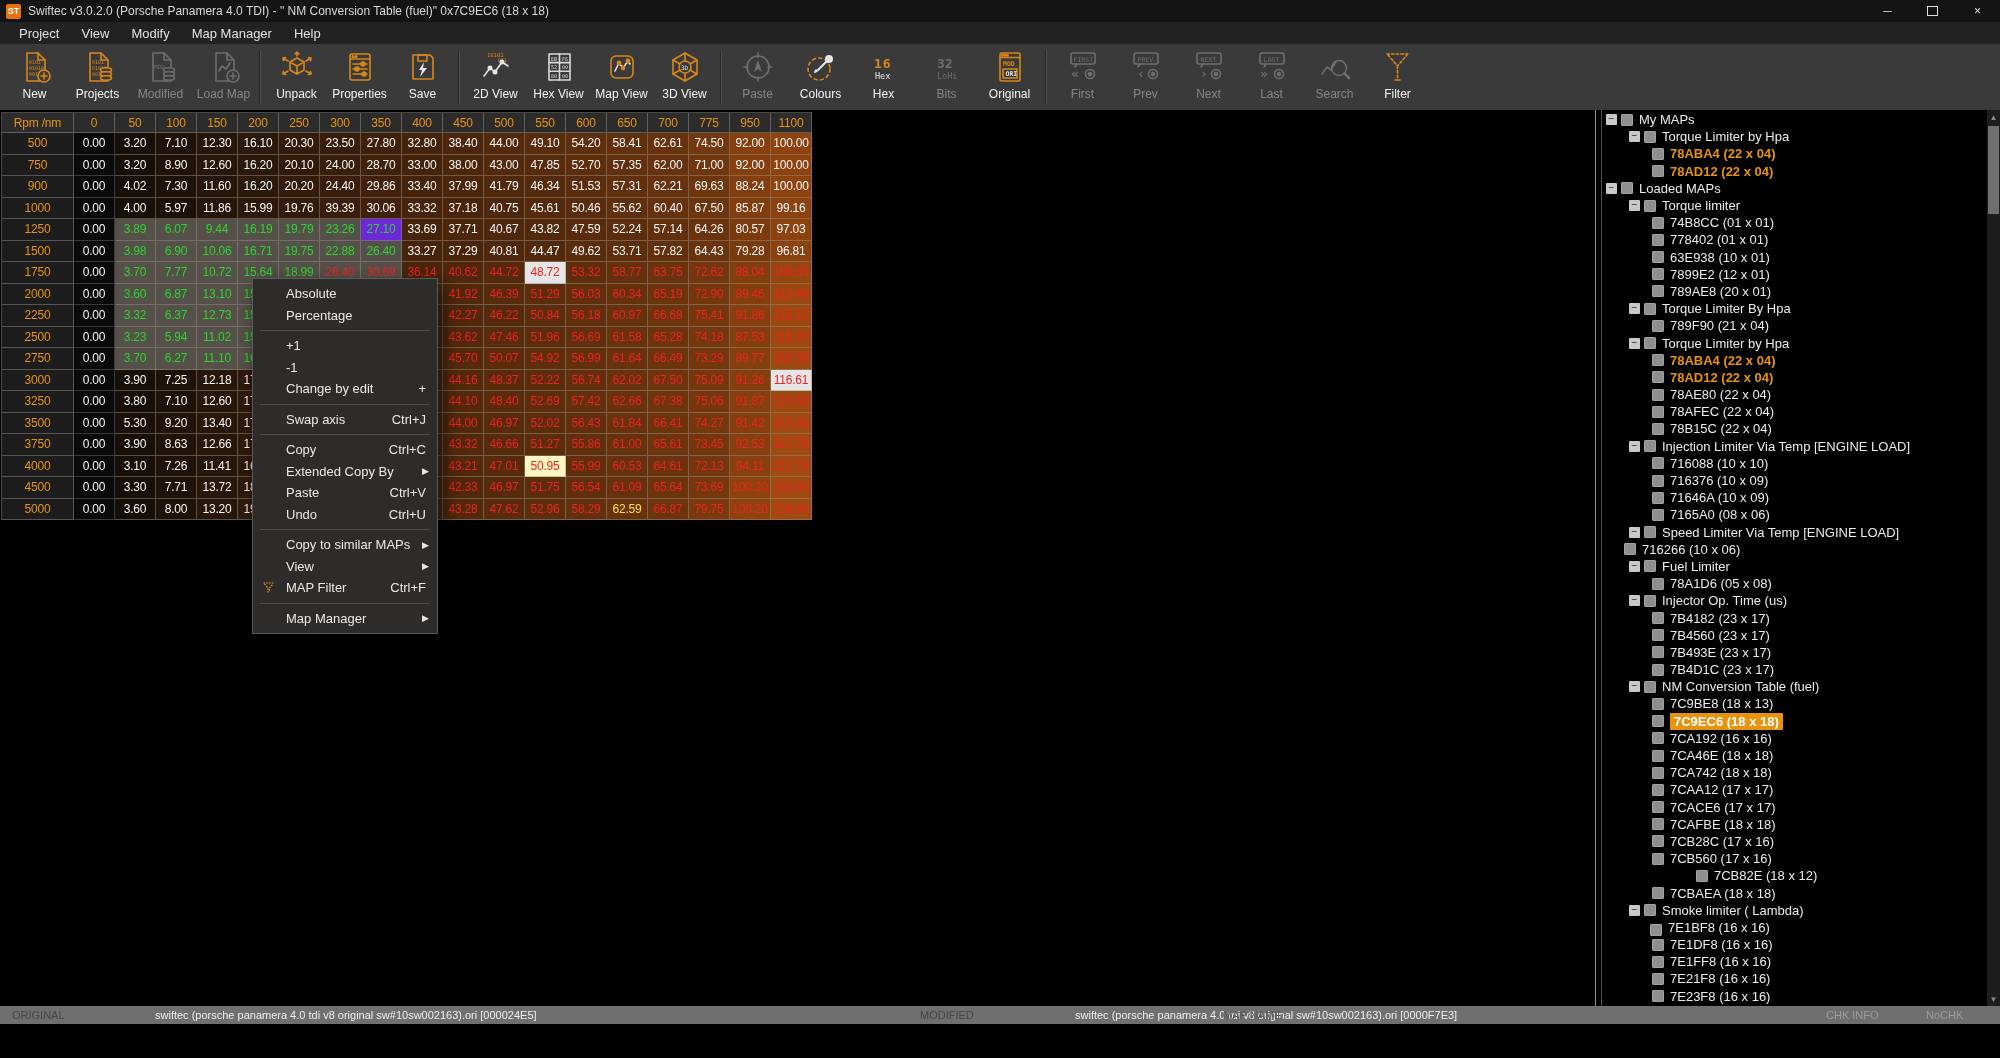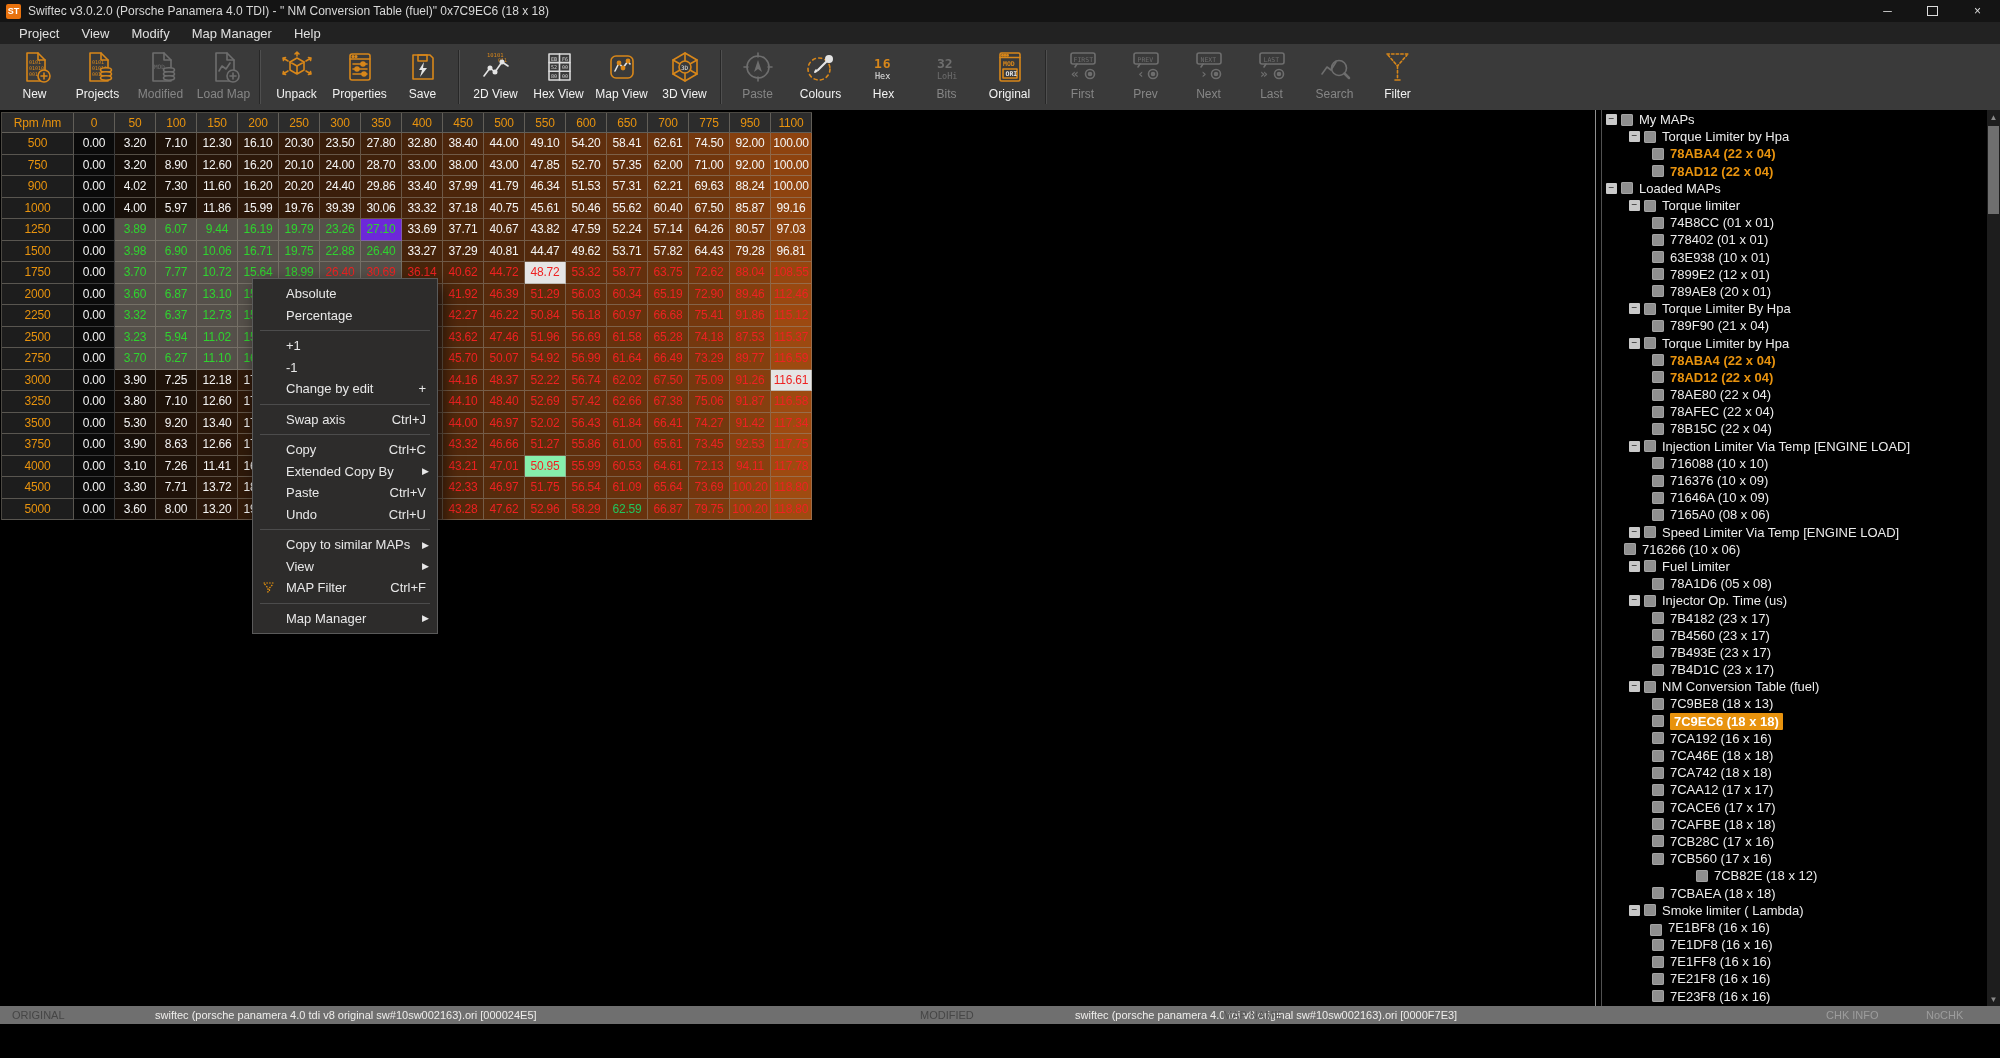--- a/index.html
+++ b/index.html
@@ -724,21 +724,21 @@
           <div class="cell" style="background: rgb(21, 14, 9);">3.10</div>
           <div class="cell" style="background: rgb(30, 18, 9);">7.26</div>
           <div class="cell" style="background: rgb(38, 21, 9);">11.41</div>
           <div class="cell" style="background: rgb(46, 25, 10);">16.80</div>
           <div class="cell" style="background: rgb(74, 42, 22);"></div>
           <div class="cell" style="background: rgb(74, 42, 22);"></div>
           <div class="cell" style="background: rgb(74, 42, 22);"></div>
           <div class="cell" style="background: rgb(74, 42, 22);"></div>
           <div class="cell" style="background: rgb(82, 41, 12); color: rgb(238, 34, 34);">43.21</div>
           <div class="cell" style="background: rgb(86, 43, 12); color: rgb(238, 34, 34);">47.01</div>
-          <div class="cell" style="background: #86efac; color: rgb(238, 34, 34);">50.95</div>
+          <div class="cell" style="background: #fef9c3; color: rgb(238, 34, 34);">50.95</div>
           <div class="cell" style="background: rgb(97, 47, 13); color: rgb(238, 34, 34);">55.99</div>
           <div class="cell" style="background: rgb(102, 49, 13); color: rgb(238, 34, 34);">60.53</div>
           <div class="cell" style="background: rgb(106, 51, 13); color: rgb(238, 34, 34);">64.61</div>
           <div class="cell" style="background: rgb(114, 55, 14); color: rgb(238, 34, 34);">72.13</div>
           <div class="cell" style="background: rgb(136, 64, 15); color: rgb(238, 34, 34);">94.11</div>
           <div class="cell" style="background: rgb(158, 74, 16); color: rgb(238, 34, 34);">117.78</div>
         </div>
         <div class="trow">
           <div class="cell rh">4500</div>
           <div class="cell" style="background: rgb(10, 10, 10); border-color: rgb(58, 58, 58);">0.00</div>
@@ -768,21 +768,21 @@
           <div class="cell" style="background: rgb(41, 22, 10);">13.20</div>
           <div class="cell" style="background: rgb(50, 27, 10);">19.20</div>
           <div class="cell" style="background: rgb(74, 42, 22);"></div>
           <div class="cell" style="background: rgb(74, 42, 22);"></div>
           <div class="cell" style="background: rgb(74, 42, 22);"></div>
           <div class="cell" style="background: rgb(74, 42, 22);"></div>
           <div class="cell" style="background: rgb(82, 41, 12); color: rgb(238, 34, 34);">43.28</div>
           <div class="cell" style="background: rgb(87, 43, 12); color: rgb(238, 34, 34);">47.62</div>
           <div class="cell" style="background: rgb(93, 46, 12); color: rgb(238, 34, 34);">52.96</div>
           <div class="cell" style="background: rgb(99, 48, 13); color: rgb(238, 34, 34);">58.29</div>
-          <div class="cell" style="background: rgb(104, 50, 13); color: #22c55e;">62.59</div>
+          <div class="cell" style="background: rgb(104, 50, 13); color: #fde047;">62.59</div>
           <div class="cell" style="background: rgb(108, 52, 13); color: rgb(238, 34, 34);">66.87</div>
           <div class="cell" style="background: rgb(122, 58, 14); color: rgb(238, 34, 34);">79.75</div>
           <div class="cell" style="background: rgb(142, 67, 15); color: rgb(238, 34, 34);">100.20</div>
           <div class="cell" style="background: rgb(159, 75, 16); color: rgb(238, 34, 34);">118.80</div>
         </div>
       </div>
 
     <div class="ctxmenu" id="ctxmenu">
         <div class="mi">
           <span>Absolute</span>

